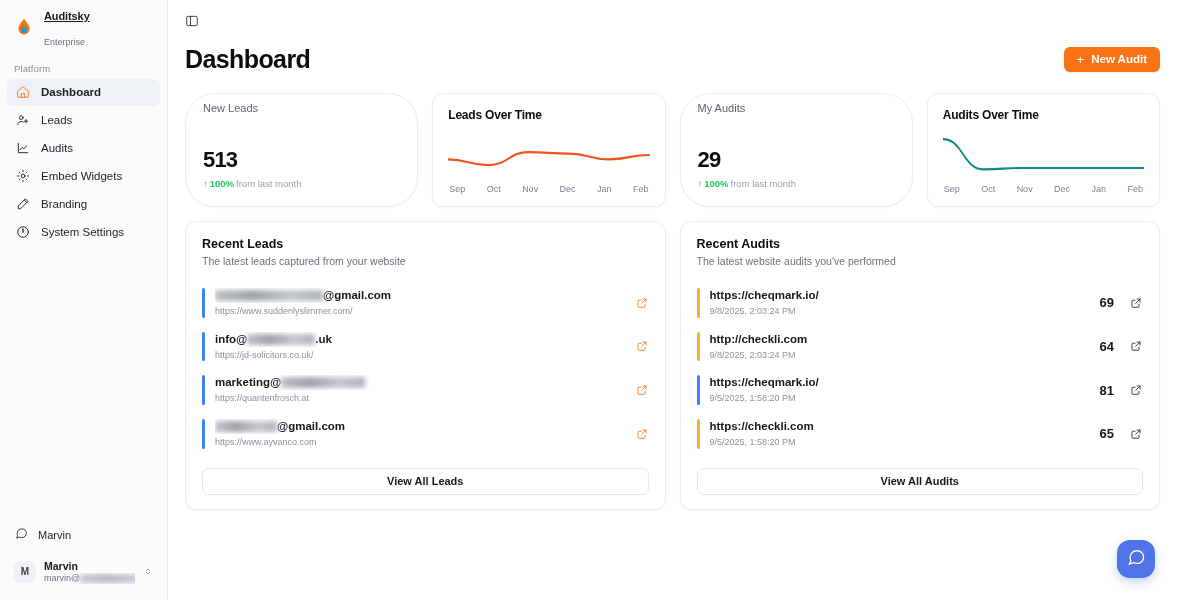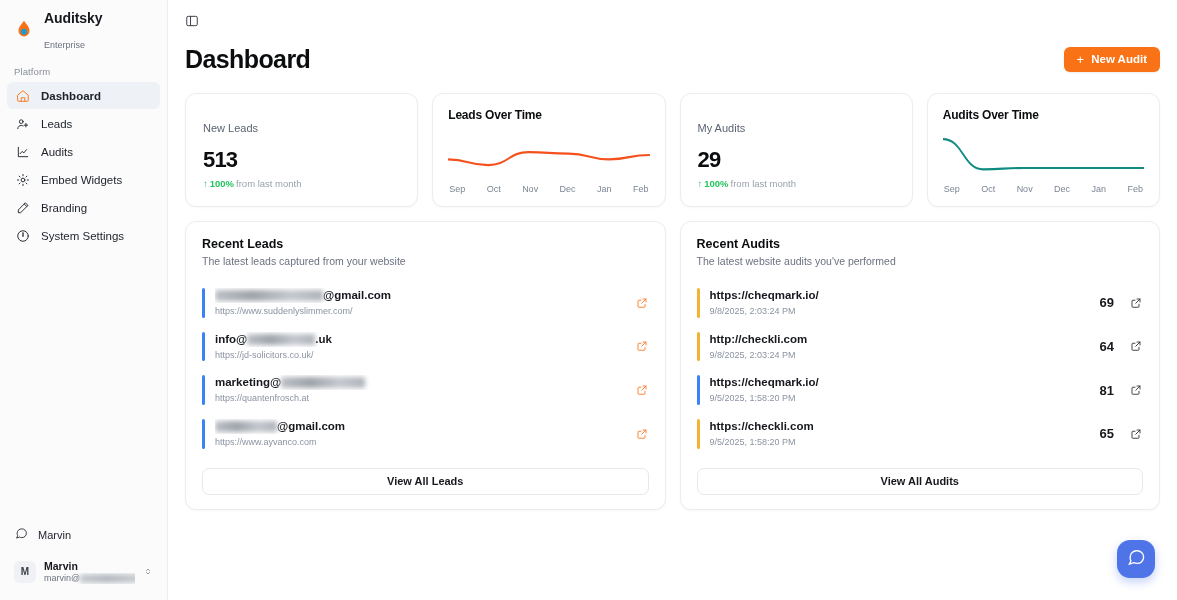--- a/index.html
+++ b/index.html
@@ -17,21 +17,21 @@
     width: 168px; height: 600px;
     background: #fbfbfc;
     border-right: 1px solid #ebedf0;
     display: flex; flex-direction: column;
     flex: 0 0 168px;
     position: relative;
   }
   .brand { display: flex; align-items: center; gap: 9px; padding: 10px 12px 8px 13px; }
   .brand-logo { width: 22px; height: 22px; position: relative; flex: 0 0 22px; }
   .brand-text { line-height: 1.15; }
-  .brand-name { font-size: 14px; font-weight: 700; color: #16181d; letter-spacing: -0.1px; }
+  .brand-name { font-size: 11px; font-weight: 700; color: #16181d; letter-spacing: -0.1px; text-decoration: underline; }
   .brand-sub { font-size: 9px; color: #6b7280; margin-top: 14px; }
 
   .nav-section-label {
     font-size: 9.5px; color: #8a8f98; padding: 8px 14px 5px 14px; letter-spacing: .1px;
   }
   .nav { padding: 0 7px; display: flex; flex-direction: column; gap: 1px; }
   .nav-item {
     display: flex; align-items: center; gap: 11px;
     height: 27px; padding: 0 8px;
     border-radius: 6px; cursor: pointer;
@@ -92,21 +92,21 @@
   .btn-primary .plus { font-size: 13px; font-weight: 400; line-height: 1; }
 
   .grid-stats {
     display: grid; grid-template-columns: repeat(4, 1fr); gap: 14px;
     padding: 16px 17px 0 17px;
   }
   .card {
     background: #fff; border: 1px solid #ebedf0; border-radius: 11px;
     box-shadow: 0 1px 2px rgba(16,24,40,.035);
   }
-  .stat-card { padding: 28px 17px 17px 17px; height: 114px; display: flex; flex-direction: column; }
+  .stat-card { padding: 8px 17px 17px 17px; height: 114px; display: flex; flex-direction: column; border-radius: 30px; }
   .stat-label { font-size: 11px; color: #5a6472; font-weight: 500; }
   .stat-value { font-size: 22px; font-weight: 700; color: #0c0d0f; letter-spacing: -0.8px; margin-top: auto; line-height: 1; }
   .stat-delta { font-size: 9.5px; color: #9aa1ac; margin-top: 7px; display: flex; align-items: center; gap: 2px; }
   .stat-delta .up { color: #22c55e; font-weight: 700; }
 
   .chart-card { padding: 14px 15px 12px 15px; height: 114px; display: flex; flex-direction: column; }
   .chart-title { font-size: 12px; font-weight: 700; color: #0c0d0f; letter-spacing: -0.2px; }
   .spark { flex: 1; position: relative; margin-top: 6px; }
   .spark svg { width: 100%; height: 100%; display: block; }
   .axis { display: flex; justify-content: space-between; margin-top: 2px; padding: 0 1px; align-items: flex-end; }

